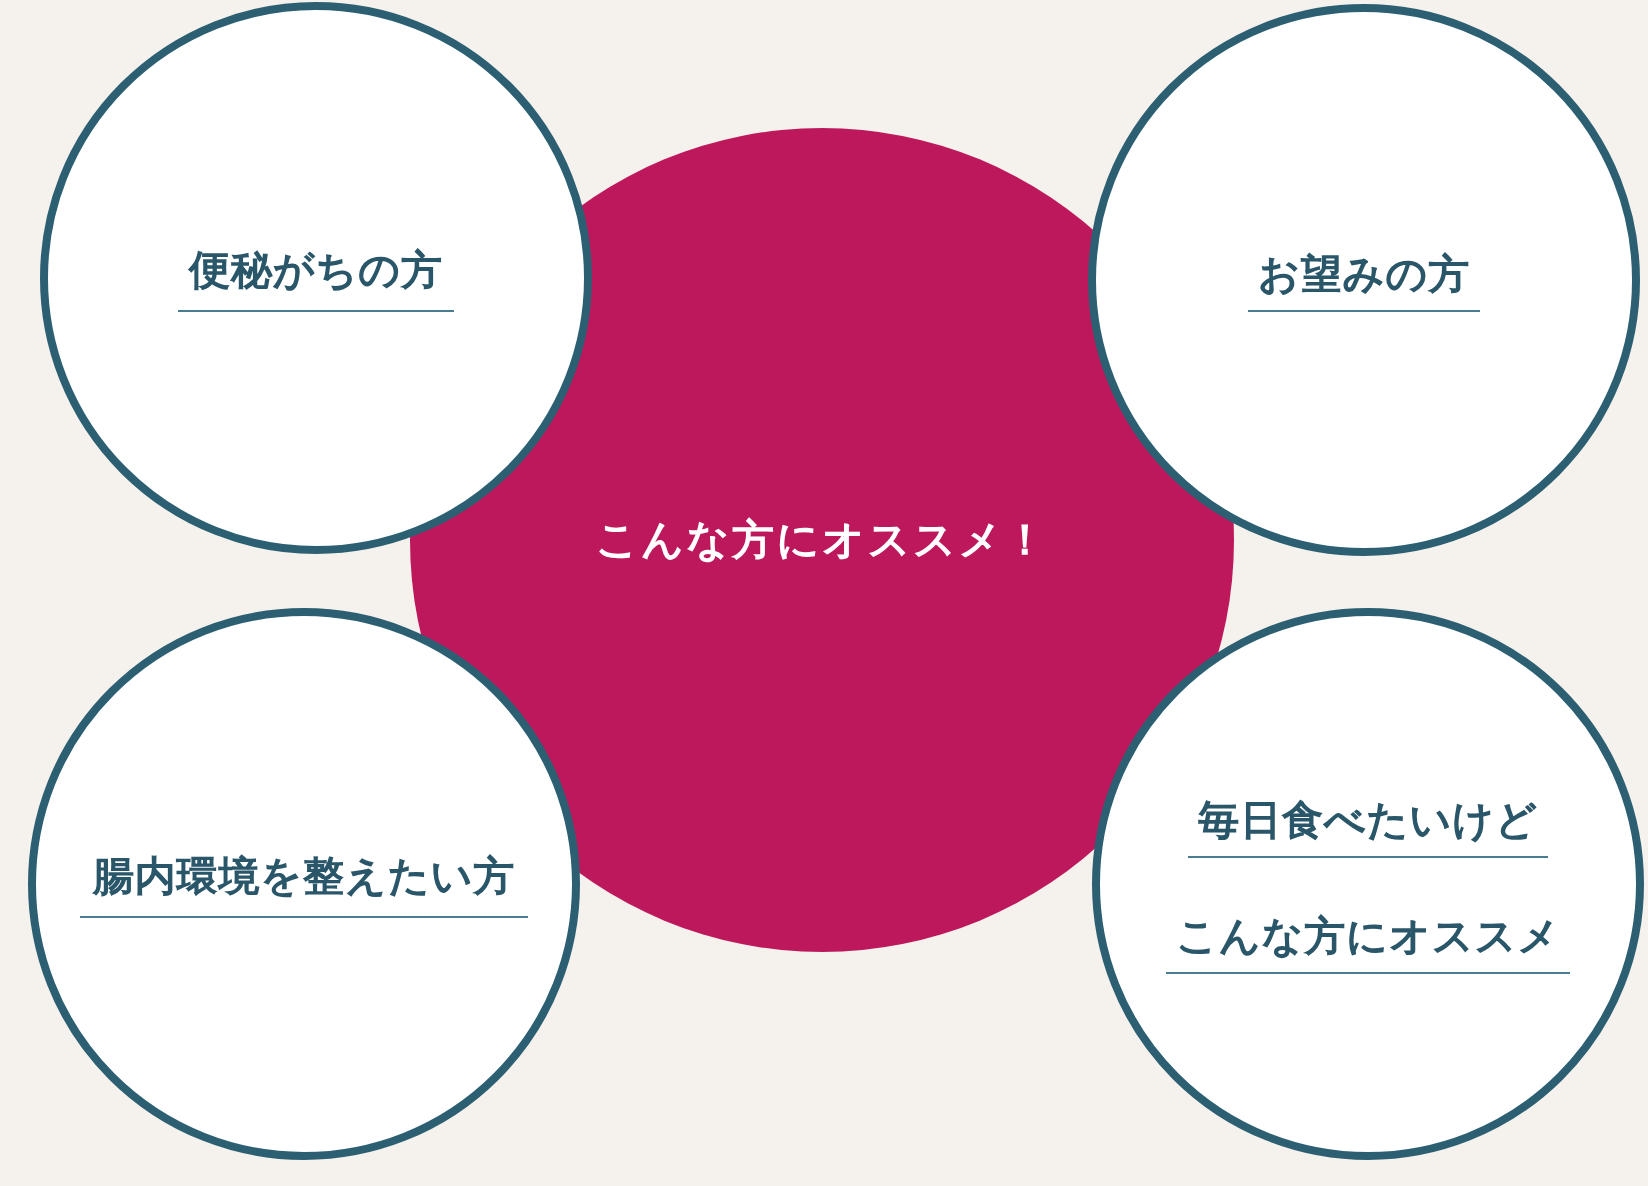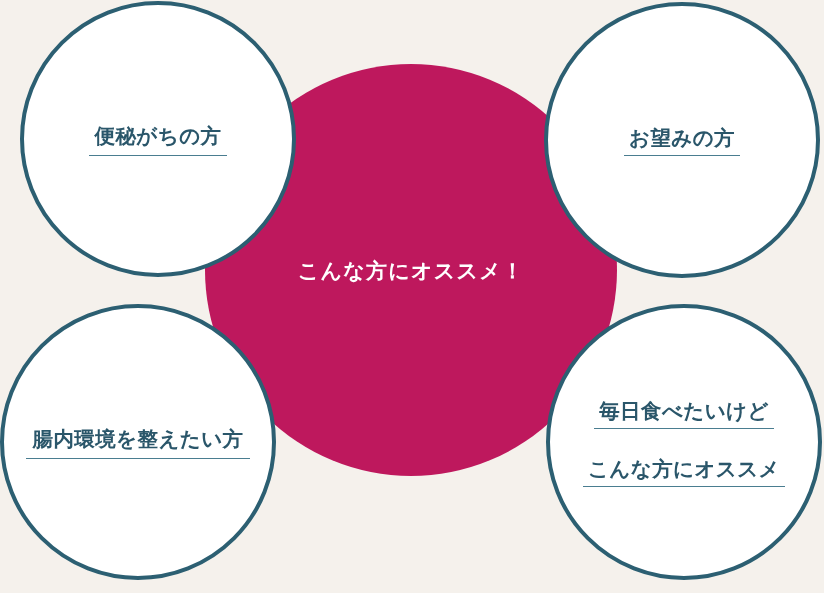--- a/index.html
+++ b/index.html
@@ -55,21 +55,21 @@
     border: 4px solid #2c5f72;
     box-sizing: border-box;
     display: flex;
     flex-direction: column;
     align-items: center;
     justify-content: center;
     z-index: 2;
   }
   .bubble-tl { left: 20px;   top: 1px; }
   .bubble-tr { left: 544px; top: 2px; }
-  .bubble-bl { left: 0;   top: 304px; align-items: flex-end; }
+  .bubble-bl { left: 14px;   top: 304px; align-items: flex-end; }
   .bubble-br { left: 546px; top: 304px; }
 
   .bubble-lines {
     display: flex;
     flex-direction: column;
     align-items: center;
     justify-content: center;
     width: 100%;
   }
   .line-wrap {

